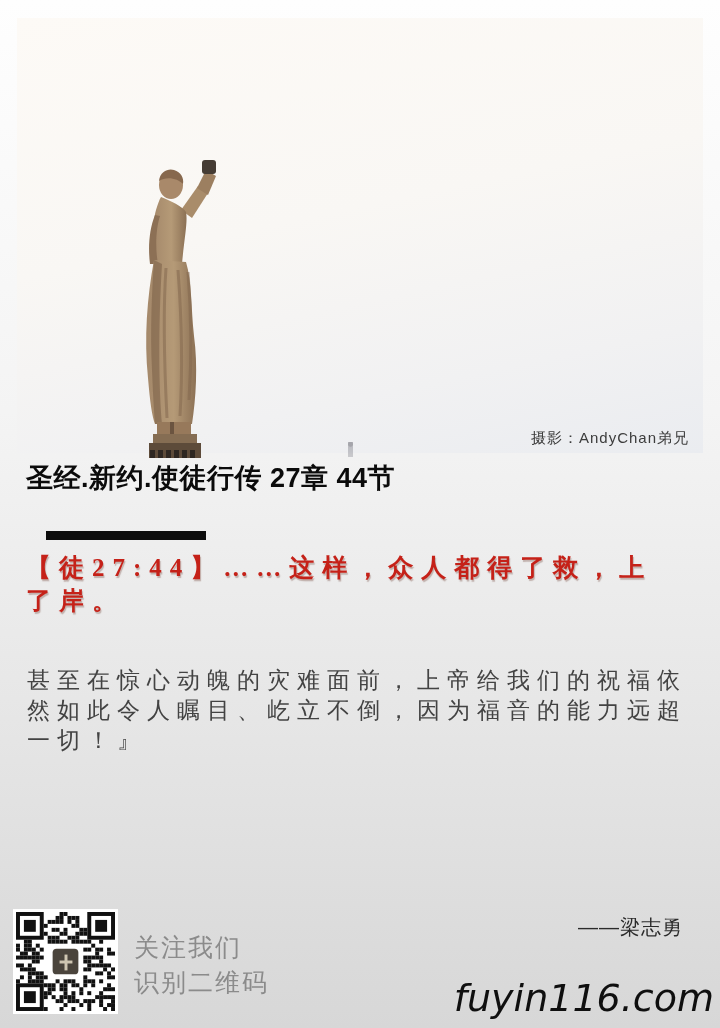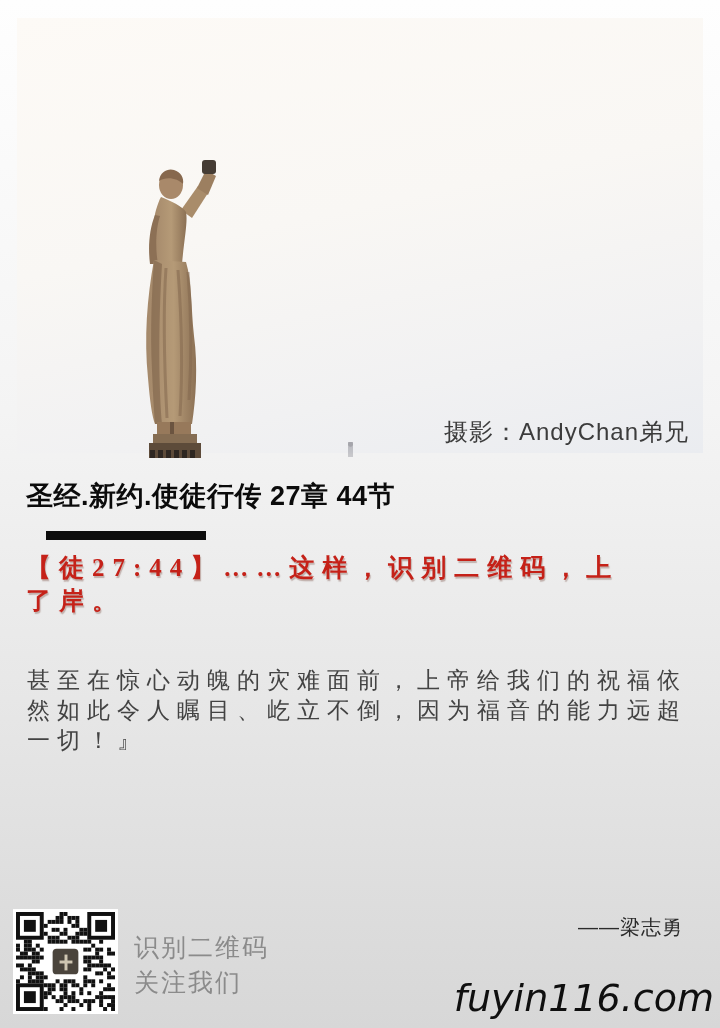--- a/index.html
+++ b/index.html
@@ -15,25 +15,25 @@
   }
   .statue{position:absolute; left:123px; top:142px; width:84px; height:304px;}
   .speck{
     position:absolute; left:331px; top:424px; width:5px; height:15px; opacity:.55;
     background:radial-gradient(circle at 50% 15%, #6a6a72 0 2px, transparent 3px),
                linear-gradient(#8b8b93,#a9a9b0);
     background-repeat:no-repeat;
   }
   .credit{
     position:absolute; right:14px; bottom:5px;
-    font-size:24px; color:#3c3c3c; letter-spacing:1px;
+    font-size:15px; color:#3c3c3c; letter-spacing:1px;
   }
   
   .title{
-    position:absolute; left:26px; top:478px;
+    position:absolute; left:26px; top:460px;
     font-size:27px; font-weight:bold; color:#0b0b0b; letter-spacing:0.5px;
   }
   .title-bar{
     position:absolute; left:46px; top:531px; width:160px; height:9px; background:#0d0d0d;
   }
   
   .verse{
     position:absolute; left:26px; top:551px; width:680px;
     font-family:"Liberation Serif",serif; font-weight:bold;
     font-size:25px; line-height:33px; letter-spacing:8px; color:#c52118;
@@ -111,21 +111,21 @@
       </g>
     </svg>
     <div class="speck"></div>
     <div class="credit">摄影：AndyChan弟兄</div>
   </div>
 
   <div class="title">圣经.新约.使徒行传 27章 44节</div>
   <div class="title-bar"></div>
 
   <div class="verse">
-    <div>【徒27:44】……这样，识别二维码，上</div>
+    <div>【徒27:44】……这样，众人都得了救，上</div>
     <div>了岸。</div>
   </div>
 
   <div class="commentary">
     <div class="para2">甚至在惊心动魄的灾难面前，上帝给我们的祝福依然如此令人瞩目、屹立不倒，因为福音的能力远超一切！』</div>
   </div>
 
   <div class="qr">
     <svg viewBox="0 0 100 100">
       <rect x="0" y="0" width="100" height="100" fill="#ffffff"></rect>
@@ -338,19 +338,19 @@
 
       <g>
         <rect x="35" y="35" width="30" height="30" fill="#ffffff"></rect>
         <rect x="37" y="37" width="26" height="26" rx="4" fill="#4a443c"></rect>
         <rect x="49" y="43" width="3" height="16" fill="#cfc6b2"></rect>
         <rect x="44" y="49" width="13" height="3" fill="#cfc6b2"></rect>
       </g>
     </svg>
   </div>
   <div class="qr-caption">
+    <div>关注我们</div>
     <div>识别二维码</div>
-    <div>关注我们</div>
   </div>
   <div class="author">——梁志勇</div>
   <div class="website">fuyin116.com</div>
 
 </div>
 
 </body></html>

